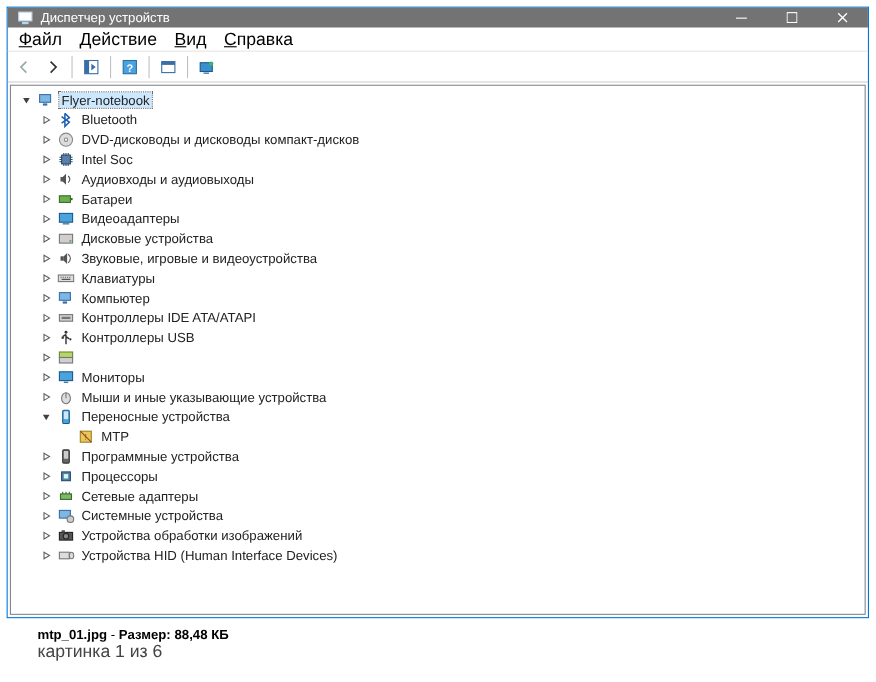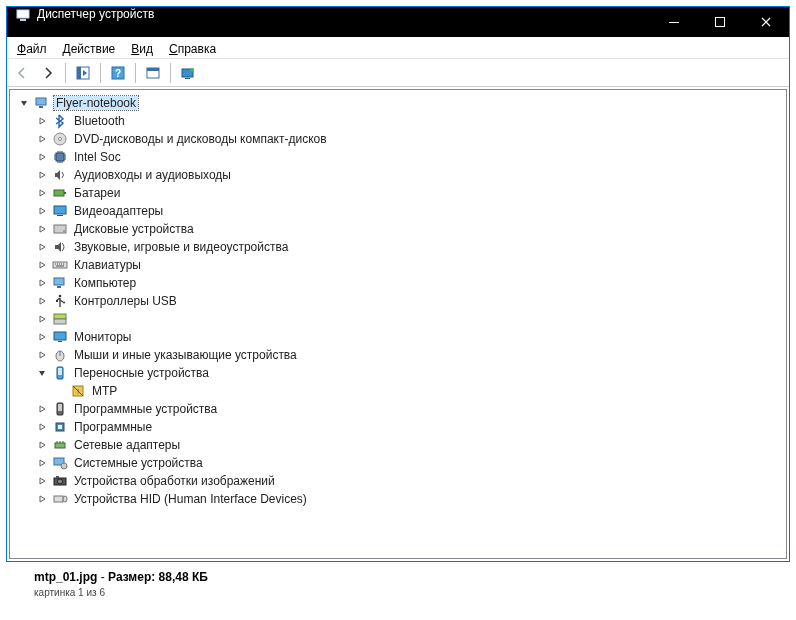--- a/index.html
+++ b/index.html
@@ -17,24 +17,25 @@
     position: absolute;
     left: 6px; top: 6px;
     width: 784px;
     height: 556px;
     border: 1px solid #0078d7;
     background: #fff;
     display: flex;
     flex-direction: column;
   }
   .titlebar {
-    height: 30px;
-    background: #000000;
+    height: 18px;
+    background: #737373;
     color: #fff;
     display: flex;
+    align-items: center;
     font-size: 12px;
   }
   .titlebar-icon {
     width: 16px; height: 16px;
     margin: 0 6px 0 8px;
     display: inline-flex;
     align-items: center;
     justify-content: center;
   }
   .titlebar-title { flex: 1; }
@@ -43,21 +44,21 @@
     width: 46px; height: 30px;
     display: flex; align-items: center; justify-content: center;
     color: #fff;
   }
   .menubar {
     height: 22px;
     padding: 2px 6px 0 10px;
     display: flex;
     gap: 16px;
     align-items: center;
-    font-size: 12px;
+    font-size: 16px;
     border-bottom: 1px solid #e5e5e5;
   }
   .menu-item { cursor: default; }
   .menu-u { text-decoration: underline; }
   .toolbar {
     height: 28px;
     display: flex;
     align-items: center;
     padding: 0 2px;
     gap: 0;
@@ -118,21 +119,21 @@
     top: 570px;
     font-size: 12px;
     line-height: 15px;
     color: #000;
     margin-left: 24px;
   }
   .below .line1 { font-weight: 400; }
   .below .line1 .fname,
   .below .line1 .sz-label,
   .below .line1 .sz-val { font-weight: 700; }
-  .below .line2 { color: #444; font-size: 10px; }
+  .below .line2 { color: #444; font-size: 16px; }
   svg { display: block; }
 </style>
 </head>
 <body>
 
 <div class="window">
 
   <div class="titlebar">
     <span class="titlebar-icon">
       <svg width="16" height="16" viewBox="0 0 16 16">
@@ -378,20 +379,35 @@
       </div>
       <div class="tree-row">
         <span class="indent" style="width:24px"></span>
         <span class="expander">
           <svg width="10" height="10" viewBox="0 0 10 10">
             <path d="M3 2 L8 5 L3 8 Z" fill="none" stroke="#606060"></path>
           </svg>
         </span>
         <span class="node-icon">
           <svg width="16" height="16" viewBox="0 0 16 16">
+            <rect x="2" y="5" width="12" height="6" fill="#cfcfcf" stroke="#777"></rect>
+            <rect x="4" y="7" width="8" height="2" fill="#777"></rect>
+          </svg>
+        </span>
+        <span class="node-label">Контроллеры IDE ATA/ATAPI</span>
+      </div>
+      <div class="tree-row">
+        <span class="indent" style="width:24px"></span>
+        <span class="expander">
+          <svg width="10" height="10" viewBox="0 0 10 10">
+            <path d="M3 2 L8 5 L3 8 Z" fill="none" stroke="#606060"></path>
+          </svg>
+        </span>
+        <span class="node-icon">
+          <svg width="16" height="16" viewBox="0 0 16 16">
             <path d="M8 14 v-9 M8 5 l-3 2 M8 7 l3 2" stroke="#333" fill="none" stroke-width="1.3"></path>
             <circle cx="8" cy="3" r="1.3" fill="#333"></circle>
             <rect x="4" y="7" width="2" height="2" fill="#333"></rect>
             <circle cx="12" cy="9.5" r="1" fill="#333"></circle>
           </svg>
         </span>
         <span class="node-label">Контроллеры USB</span>
       </div>
       <div class="tree-row">
         <span class="indent" style="width:24px"></span>
@@ -485,21 +501,21 @@
           <svg width="10" height="10" viewBox="0 0 10 10">
             <path d="M3 2 L8 5 L3 8 Z" fill="none" stroke="#606060"></path>
           </svg>
         </span>
         <span class="node-icon">
           <svg width="16" height="16" viewBox="0 0 16 16">
             <rect x="4" y="4" width="8" height="8" fill="#5a7fa8" stroke="#2a4a6a"></rect>
             <rect x="6" y="6" width="4" height="4" fill="#cfe"></rect>
           </svg>
         </span>
-        <span class="node-label">Программные</span>
+        <span class="node-label">Процессоры</span>
       </div>
       <div class="tree-row">
         <span class="indent" style="width:24px"></span>
         <span class="expander">
           <svg width="10" height="10" viewBox="0 0 10 10">
             <path d="M3 2 L8 5 L3 8 Z" fill="none" stroke="#606060"></path>
           </svg>
         </span>
         <span class="node-icon">
           <svg width="16" height="16" viewBox="0 0 16 16">

